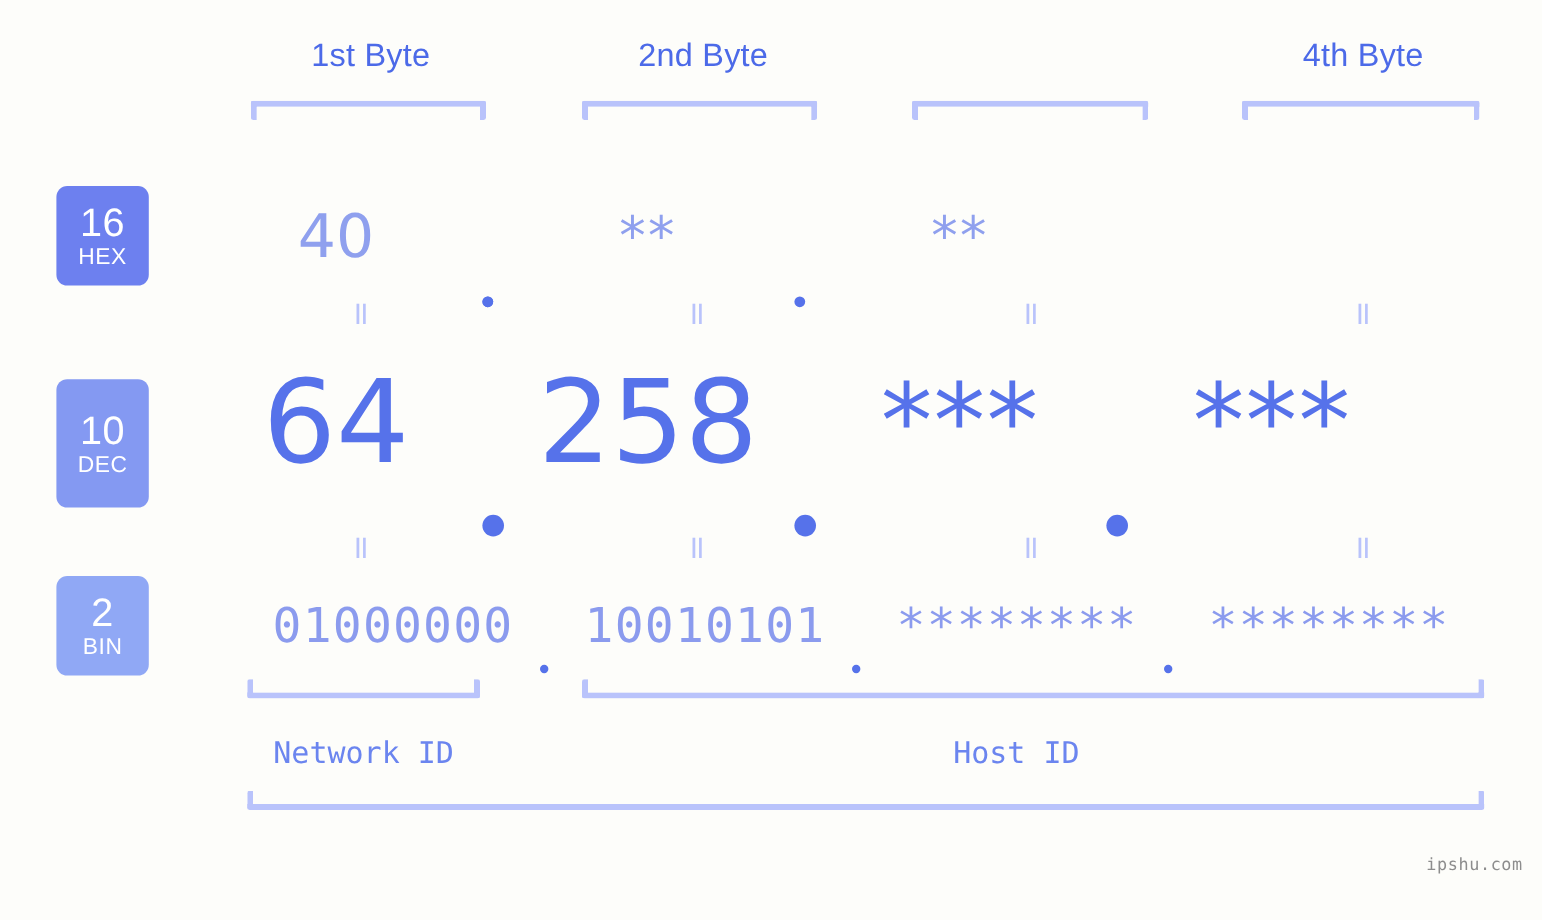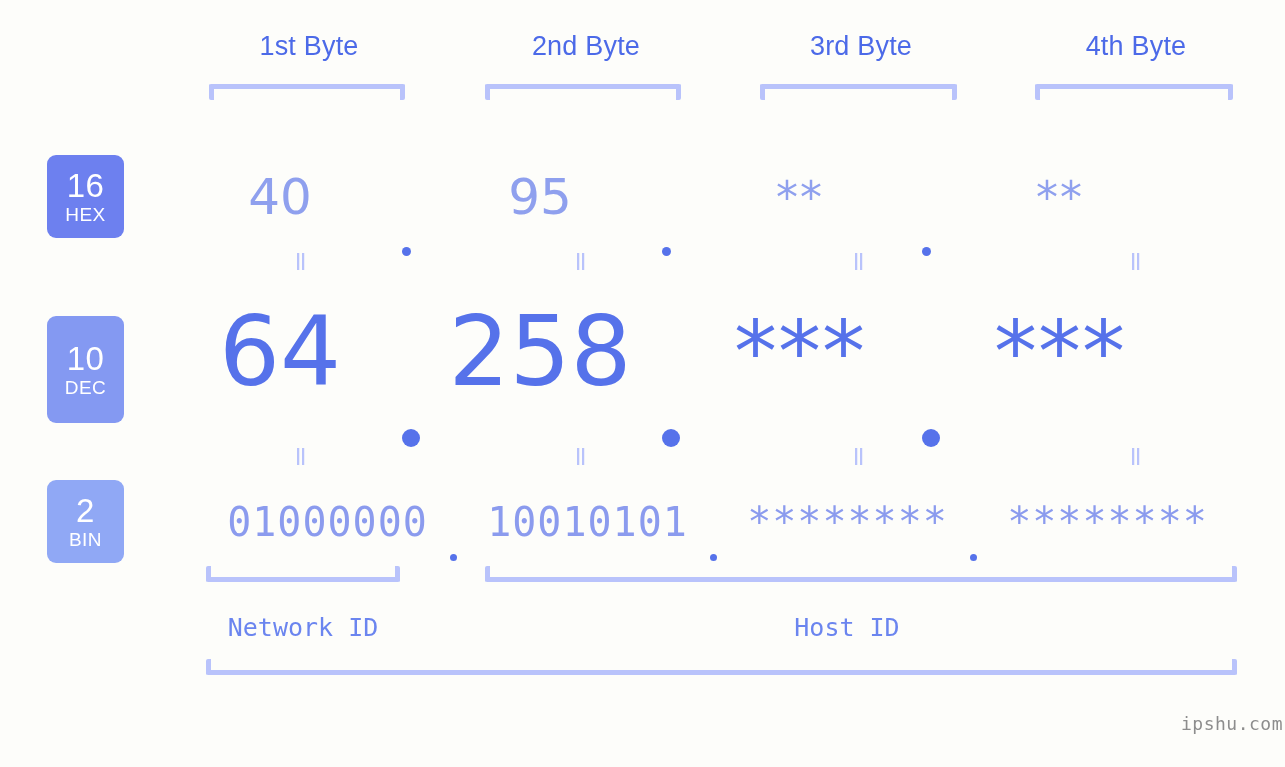--- a/index.html
+++ b/index.html
@@ -174,36 +174,35 @@
     color: #5672ea;
     font-family: "DejaVu Sans Mono", monospace;
     text-align: center;
     white-space: nowrap;
     letter-spacing: 1px;
   }
 
   
   #watermark {
     position: absolute;
-    right: 2px;
+    right: 16px;
     top: 713px;
-    font-size: 18px;
+    font-size: 14px;
     color: #8d8d8d;
     font-family: "DejaVu Sans Mono", monospace;
     letter-spacing: 0.5px;
   }
 </style>
 </head>
 <body>
 
 <div id="stage">
 
   <div class="byte-head" style="left:179px;">1st Byte</div>
   <div class="byte-head" style="left:456px;">2nd Byte</div>
-  <div class="byte-head" style="left:731px;">3rd Byte</div>
   <div class="byte-head" style="left:1006px;">4th Byte</div>
 
   <div class="bracket-down" style="left:209px;  top:84px; width:196px;"></div>
   <div class="bracket-down" style="left:485px;  top:84px; width:196px;"></div>
   <div class="bracket-down" style="left:760px;  top:84px; width:197px;"></div>
   <div class="bracket-down" style="left:1035px; top:84px; width:198px;"></div>
 
   <div class="badge" id="badge-hex">
     <span class="num">16</span>
     <span class="unit">HEX</span>
@@ -215,21 +214,20 @@
   <div class="badge" id="badge-bin">
     <span class="num">2</span>
     <span class="unit">BIN</span>
   </div>
 
   <div class="row" id="row-hex">
     <div class="cell">40</div>
     <div class="dot-sep">
         <i></i>
       </div>
-    <div class="cell">95</div>
     <div class="dot-sep">
         <i></i>
       </div>
     <div class="cell stars">**</div>
     <div class="dot-sep">
         <i></i>
       </div>
     <div class="cell stars">**</div>
   </div>
 

